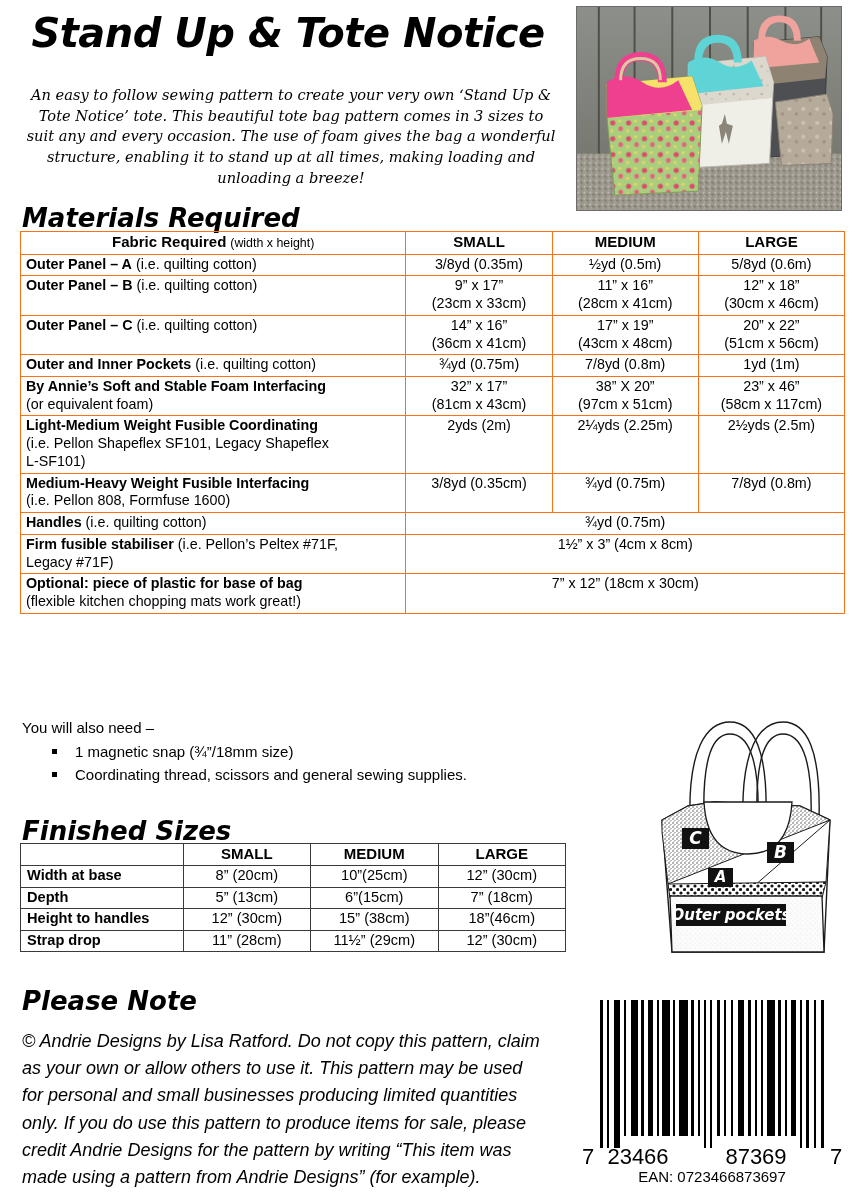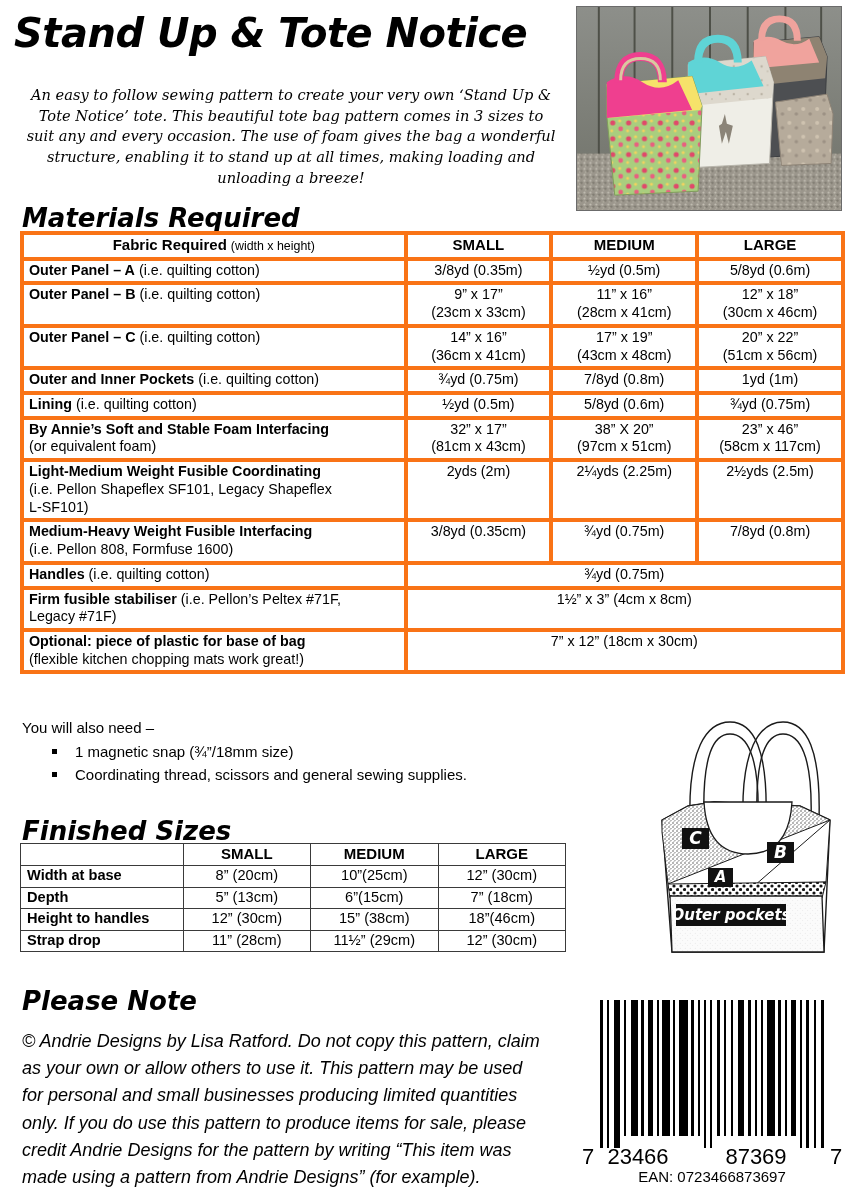--- a/index.html
+++ b/index.html
@@ -8,22 +8,22 @@
     width: 849px; height: 1200px;
     background: #ffffff;
     font-family: "Liberation Sans", sans-serif;
     color: #000000;
     position: relative;
     overflow: hidden;
   }
 
   
   .title {
-    position: absolute; left: 14px; top: 12px; width: 570px;
-    text-align: left;
+    position: absolute; left: 3px; top: 12px; width: 570px;
+    text-align: center;
     font-family: "DejaVu Sans", sans-serif;
     font-weight: bold; font-style: italic;
     font-size: 40px; letter-spacing: -0.5px;
     line-height: 1.05;
   }
   .intro {
     position: absolute; left: 26px; top: 85px; width: 530px;
     text-align: center;
     font-family: "DejaVu Serif", serif;
     font-style: italic;
@@ -50,21 +50,21 @@
   #please-heading    { position: absolute; left: 22px; top: 986px; }
 
   
   table { border-collapse: collapse; }
 
   table.mat {
     position: absolute; left: 20px; top: 231px; width: 825px;
     font-size: 14.3px;
   }
   table.mat td {
-    border: 4px solid #f97316;
+    border: 1px solid #f97316;
     padding: 1px 5px 2px 5px;
     vertical-align: top;
     line-height: 1.24;
   }
   table.mat td.lab { width: 385px; }
   table.mat td.sz  { width: 146px; text-align: center; vertical-align: top; }
   table.mat td.span3 { text-align: center; }
   table.mat .hd {
     font-weight: bold; font-size: 15px;
   }
@@ -276,29 +276,20 @@
     <tr>
       <td class="lab">
         <span class="bold">Outer and Inner Pockets</span>
         <span>(i.e. quilting cotton)</span>
       </td>
       <td class="sz">¾yd (0.75m)</td>
       <td class="sz">7/8yd (0.8m)</td>
       <td class="sz">1yd (1m)</td>
     </tr>
 
-    <tr>
-      <td class="lab">
-        <span class="bold">Lining</span>
-        <span>(i.e. quilting cotton)</span>
-      </td>
-      <td class="sz">½yd (0.5m)</td>
-      <td class="sz">5/8yd (0.6m)</td>
-      <td class="sz">¾yd (0.75m)</td>
-    </tr>
 
     <tr>
       <td class="lab">
         <div class="bold">By Annie’s Soft and Stable Foam Interfacing</div>
         <div>(or equivalent foam)</div>
       </td>
       <td class="sz">
         <div>32” x 17”</div>
         <div class="nowrapline">(81cm x 43cm)</div>
       </td>

